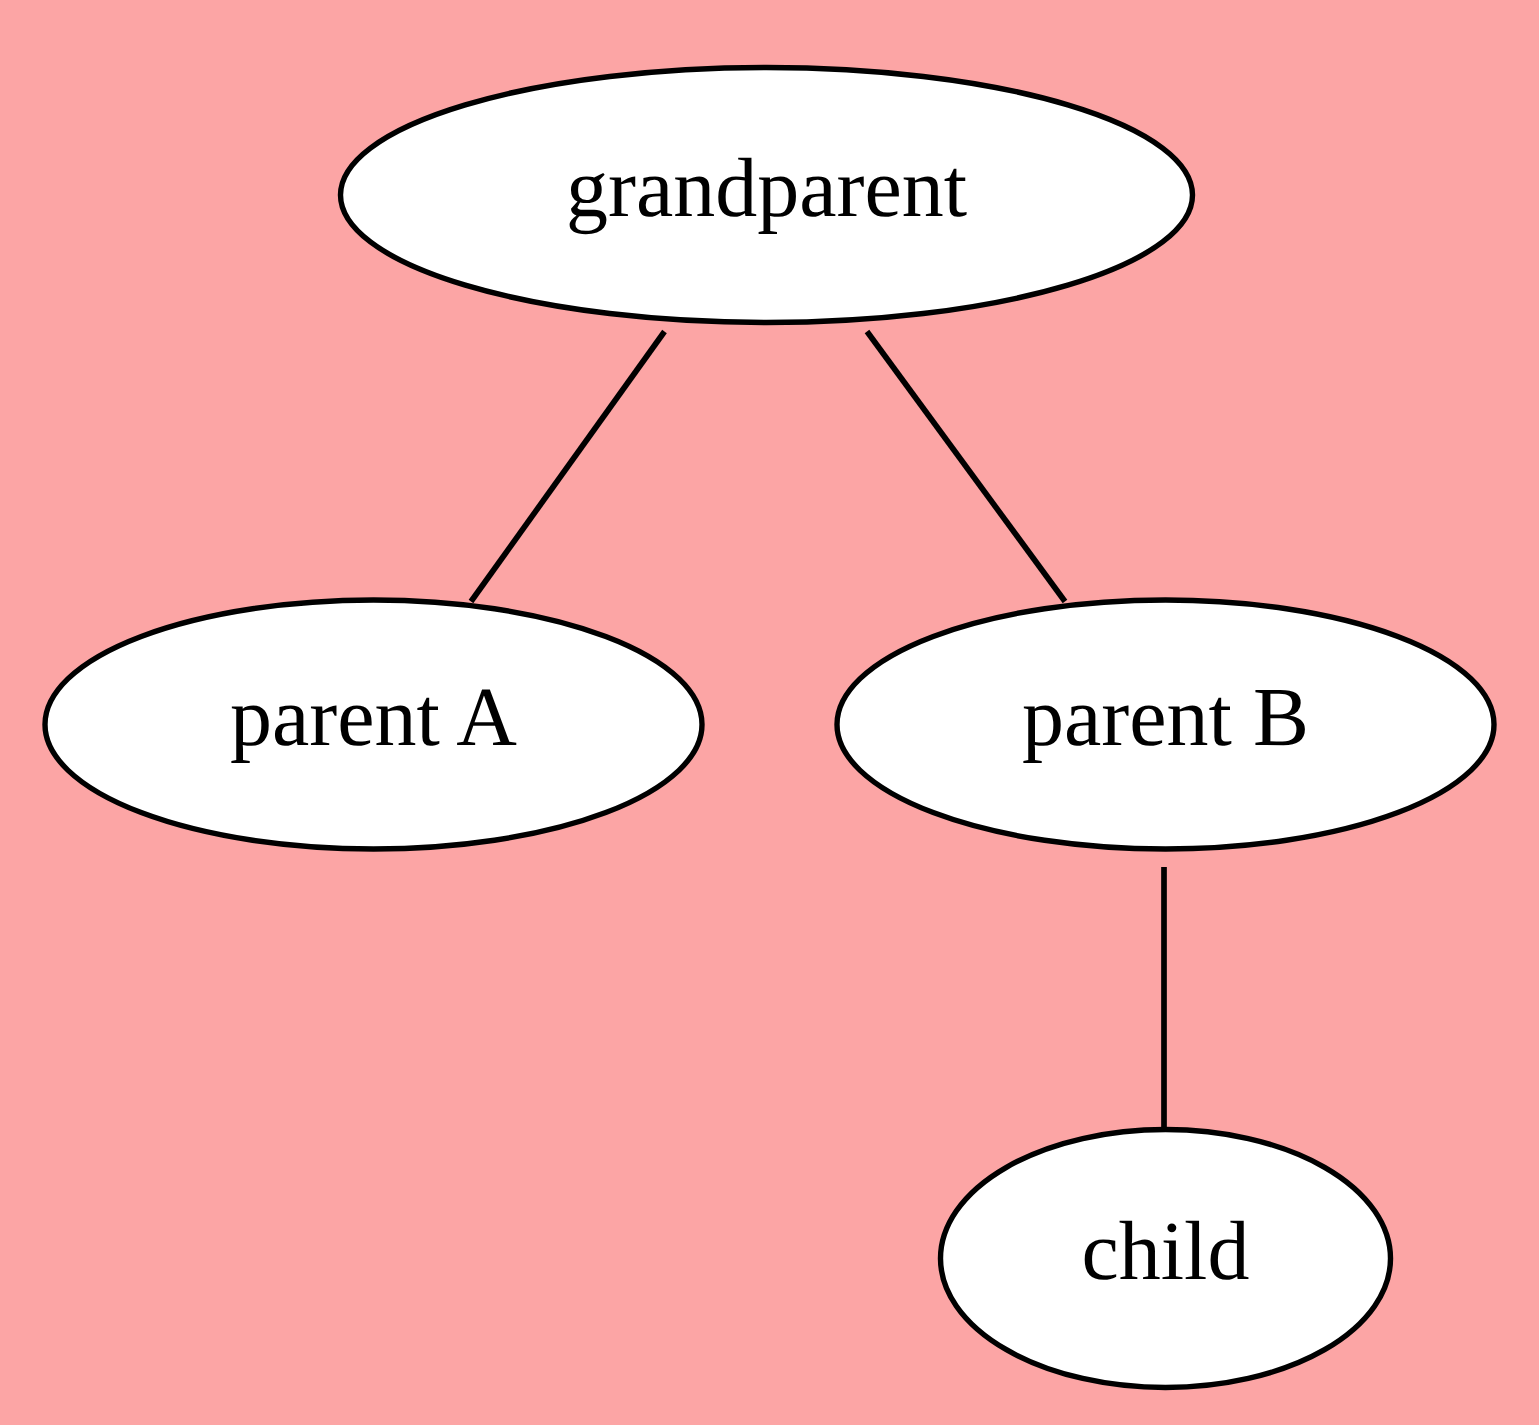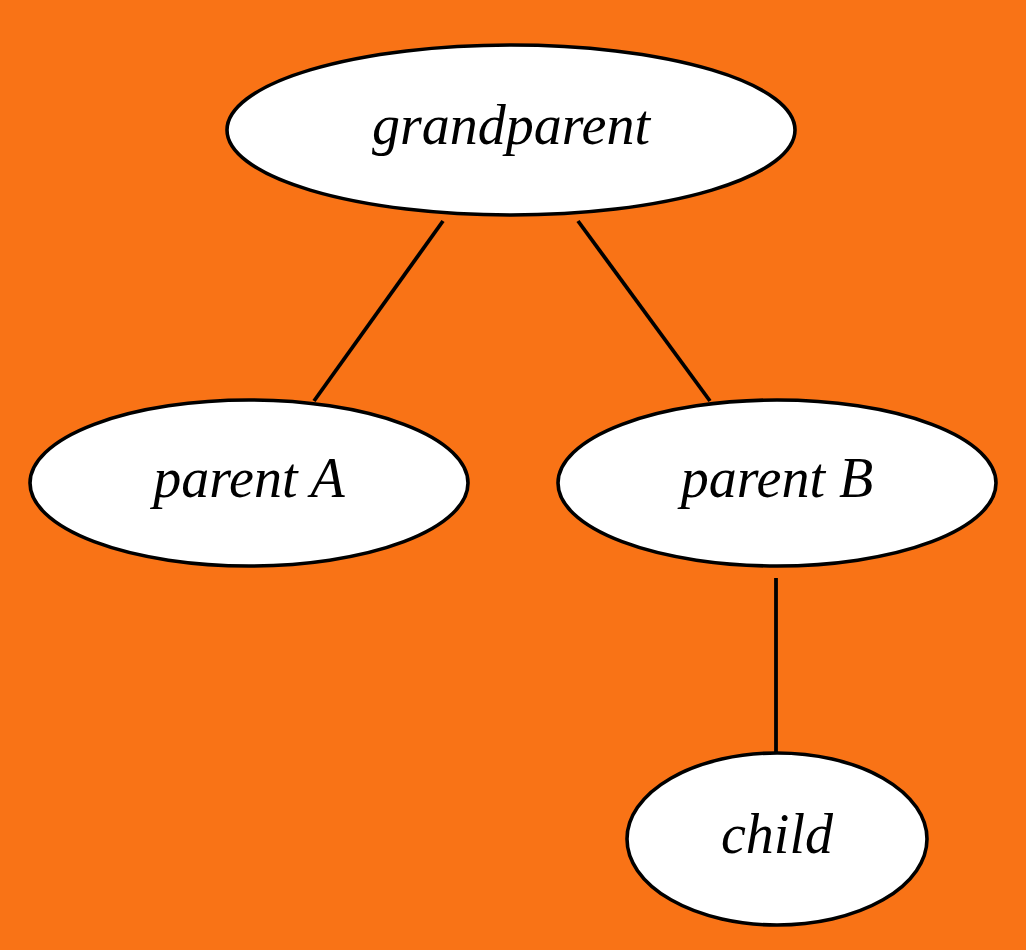--- a/index.html
+++ b/index.html
@@ -41,21 +41,21 @@
     font-size: 56px;
     fill: #000000;
     text-anchor: middle;
     dominant-baseline: middle;
     paint-order: stroke;
   }
 </style>
 </head>
 <body style="background: rgb(255, 255, 255);">
 
-<div id="graph-canvas" style="background: #f97316; font-style: italic;">
+<div id="graph-canvas" style="background: #fca5a5;">
   <svg id="graph-svg" viewBox="0 0 1026 950" xmlns="http://www.w3.org/2000/svg">
 
     <g>
       <line class="edge-line" x1="443" y1="221" x2="314" y2="401" stroke="#000000"></line>
       <line class="edge-line" x1="578" y1="221" x2="710" y2="401" stroke="#000000"></line>
       <line class="edge-line" x1="776" y1="578" x2="776" y2="752" stroke="#000000"></line>
     </g>
 
     <g>
       <ellipse class="node-shape" cx="511" cy="130" rx="284" ry="85" fill="#ffffff" stroke="#000000"></ellipse>

